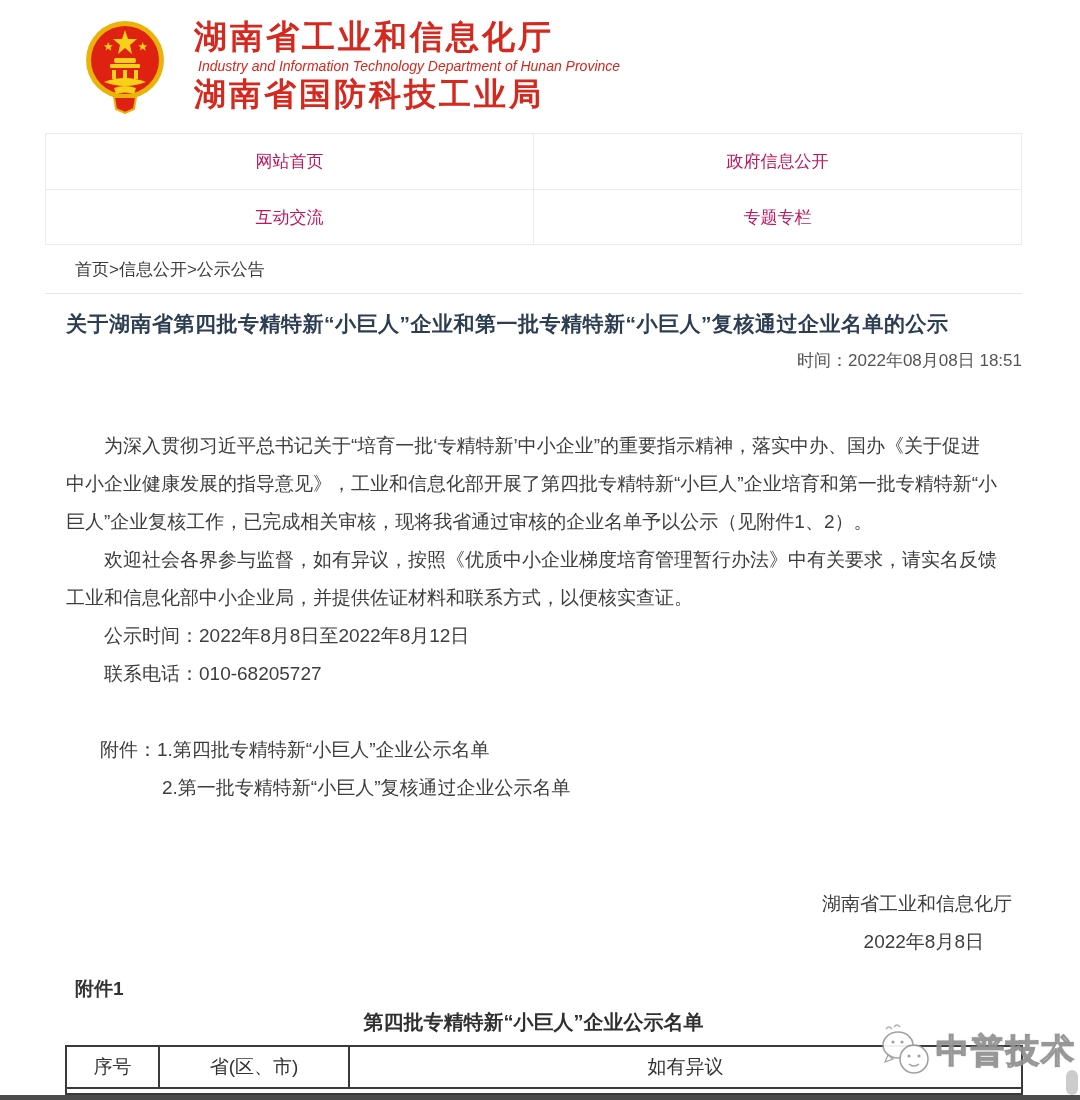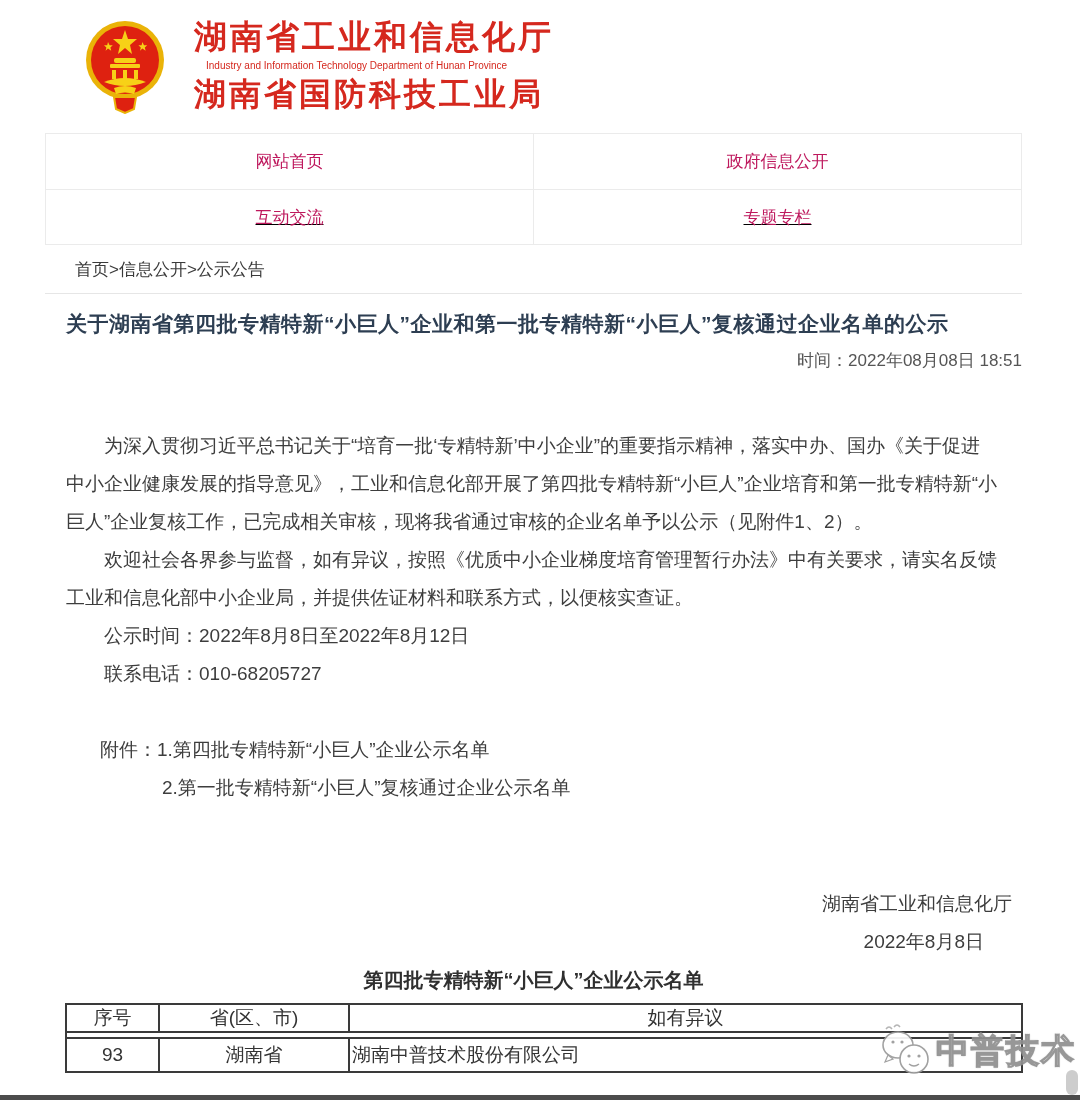--- a/index.html
+++ b/index.html
@@ -5,30 +5,30 @@
   * { margin:0; padding:0; box-sizing:border-box; }
   html,body { background:#ffffff; }
   body { font-family:"Liberation Sans","DejaVu Sans",sans-serif; }
   .page { position:relative; width:1080px; height:1100px; background:#fff; overflow:hidden; margin:0 auto; }
 
   
   .site-header { display:flex; align-items:flex-start; padding:14px 0 0 84px; height:133px; }
   .emblem { width:82px; height:100px; flex:0 0 82px; }
   .header-text { margin-left:28px; padding-top:5px; }
   .org-cn1 { color:#d5281e; font-size:33px; font-weight:bold; letter-spacing:3px; line-height:36px; }
-  .org-en  { color:#d5281e; font-size:10px; line-height:18px; margin:2px 0 1px 12px; }
+  .org-en  { color:#d5281e; font-size:14px; line-height:18px; margin:2px 0 1px 4px;font-style:italic; }
   .org-cn2 { color:#d5281e; font-size:32px; font-weight:bold; letter-spacing:3px; line-height:36px; }
 
   
   .content { margin-left:45px; width:977px; }
 
   
   .nav { border:1px solid #ebebeb; }
   .nav-row { display:flex; height:55px; }
-  .nav-row + .nav-row { border-top:1px solid #ebebeb;text-decoration:underline; }
+  .nav-row + .nav-row { border-top:1px solid #ebebeb; }
   .nav-cell { flex:1; display:flex; align-items:center; justify-content:center;
               color:#be185d; font-size:17px; cursor:pointer; }
   .nav-cell + .nav-cell { border-left:1px solid #ebebeb; }
 
   
   .breadcrumb { padding:13px 0 12px 30px; font-size:17px; color:#3a3a3a;
                 border-bottom:1px solid #e6e6e6; }
 
   
   .article-title { margin-top:15px; padding:0 10px 0 21px; font-size:21px; font-weight:bold;
@@ -46,21 +46,21 @@
   .signature-date { text-align:right; padding-right:38px; }
 
   
   .attach1-label { margin-top:14px; padding-left:30px; font-size:19px; font-weight:bold;
                    color:#333; line-height:28px; }
   .table-title { margin-top:6px; text-align:center; font-size:20px; font-weight:bold;
                  color:#2f2f2f; line-height:26px; }
 
   .pub-table { margin:10px 0 0 20px; width:958px; border:2px solid #3a3a3a; background:#fff; }
   .trow { display:flex; }
-  .thead-row { height:28px; border-bottom:2px solid #3a3a3a; }
+  .thead-row { height:42px; border-bottom:2px solid #3a3a3a; }
   .tgap { height:4px; }
   .tbody-row { height:34px; border-top:2px solid #3a3a3a; }
   .tc { display:flex; align-items:center; justify-content:center; font-size:19px; color:#333; }
   .c1 { flex:0 0 93px; border-right:2px solid #3a3a3a; }
   .c2 { flex:0 0 190px; border-right:2px solid #3a3a3a; }
   .c3 { flex:1; }
   .tbody-row .c3 { justify-content:flex-start; padding-left:2px; }
 
   
   .watermark { position:absolute; left:878px; top:1022px; width:200px; height:58px;
@@ -130,20 +130,21 @@
     <div class="attachments">
       <div class="attach-line1">附件：1.第四批专精特新“小巨人”企业公示名单</div>
       <div class="attach-line2">2.第一批专精特新“小巨人”复核通过企业公示名单</div>
     </div>
 
     <div class="signature-block">
       <div class="signature-name">湖南省工业和信息化厅</div>
       <div class="signature-date">2022年8月8日</div>
     </div>
 
+    <div class="attach1-label">附件1</div>
     <div class="table-title">第四批专精特新“小巨人”企业公示名单</div>
 
     <div class="pub-table">
       <div class="trow thead-row">
         <div class="tc c1">序号</div>
         <div class="tc c2">省(区、市)</div>
         <div class="tc c3">如有异议</div>
       </div>
       <div class="tgap"></div>
       <div class="trow tbody-row">

